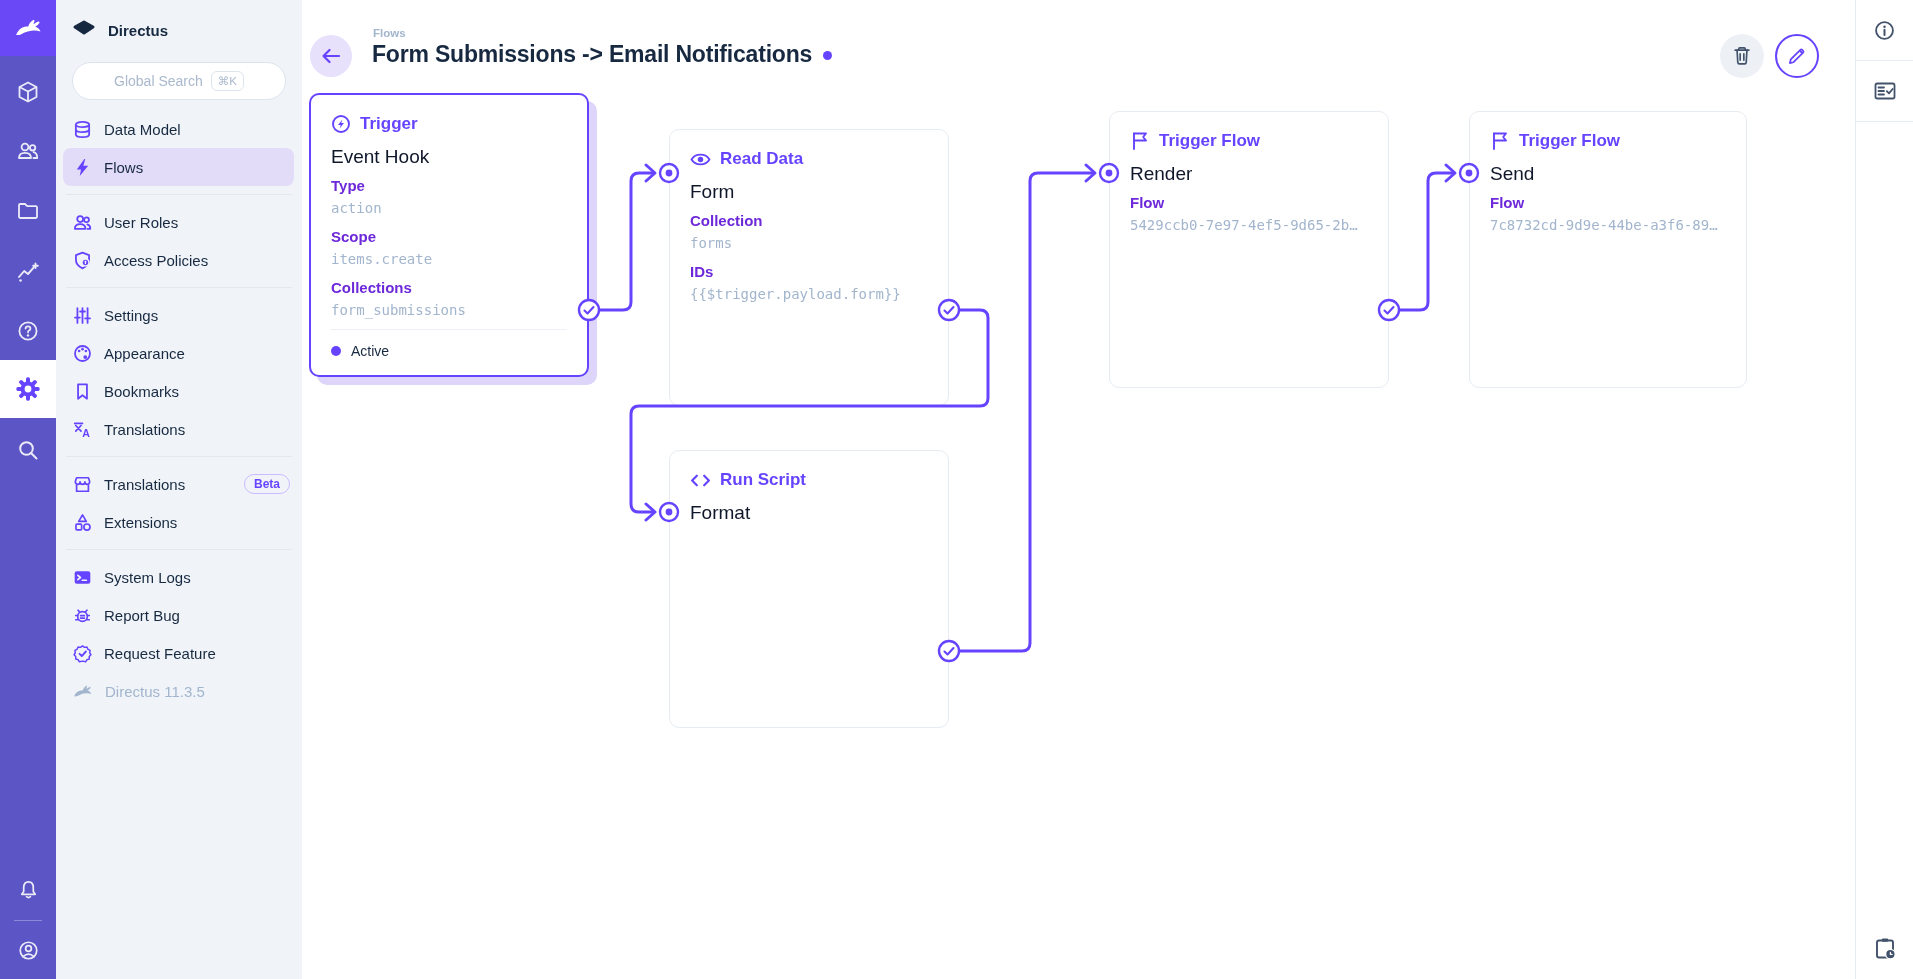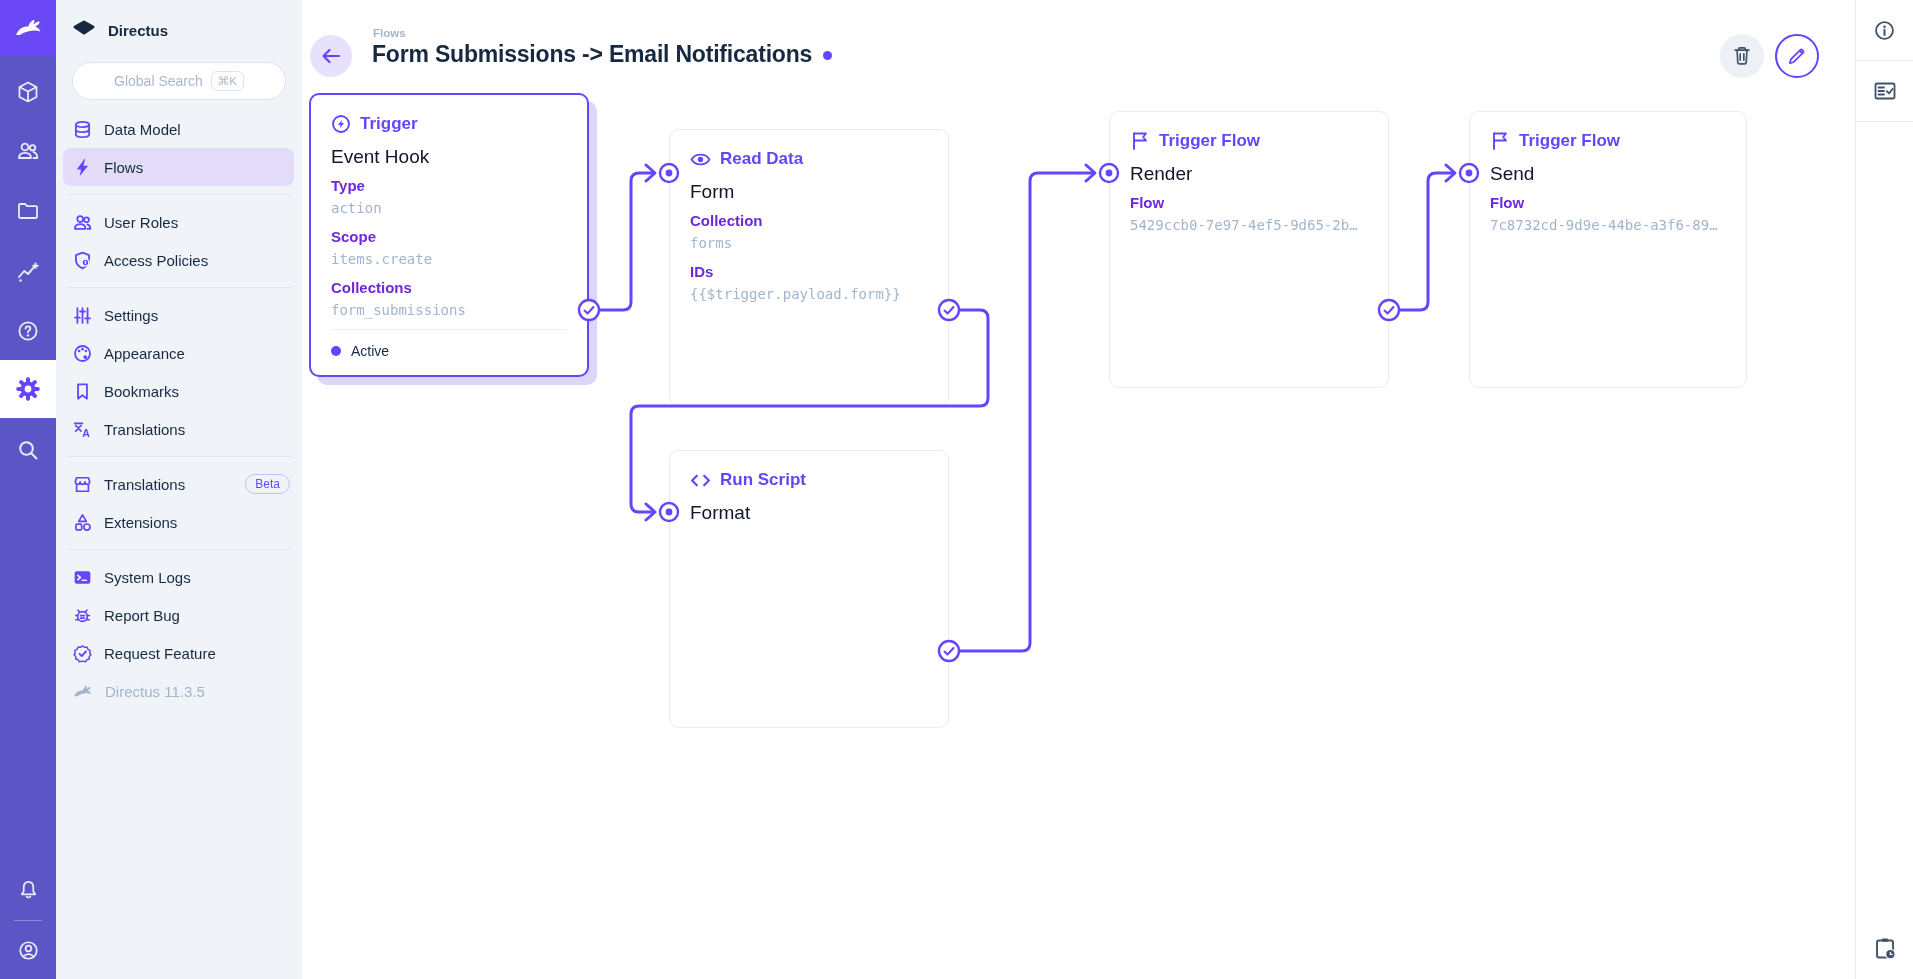--- a/index.html
+++ b/index.html
@@ -21,21 +21,21 @@
   .project-row { display:flex; align-items:center; gap:12px; height:50px; padding:10px 14px 0 16px; }
   .project-name { font-size:15px; font-weight:700; color:#172940; }
   .search-box { margin:12px 16px 10px 16px; height:38px; background:#fff; border:1px solid #dde4ee; border-radius:20px; display:flex; align-items:center; justify-content:center; gap:8px; cursor:text; }
   .search-box .ph { font-size:14px; color:#a9b8cc; }
   .search-box kbd { font-family:"Liberation Sans",sans-serif; font-size:11.5px; color:#a9b8cc; border:1px solid #dde4ee; border-radius:6px; padding:2px 6px; background:#fff; }
   .nav-item { display:flex; align-items:center; gap:12px; height:38px; padding:0 12px 0 16px; cursor:pointer; }
   .nav-item .nav-label { font-size:15px; font-weight:500; color:#172940; white-space:nowrap; }
   .nav-item.active { background:#e2dcf8; border-radius:8px; margin:0 8px 0 7px; padding-left:9px; }
   .nav-icon { width:20px; height:20px; display:flex; align-items:center; justify-content:center; flex:none; }
   .nav-divider { height:1px; background:#e2e8f0; margin:8px 10px; }
-  .beta-badge { margin-left:auto; font-size:12px; font-weight:400; color:#6644ff; border:1px solid #c9bcff; border-radius:12px; padding:2px 9px; background:#fff0; }
+  .beta-badge { margin-left:auto; font-size:12px; font-weight:700; color:#6644ff; border:1px solid #c9bcff; border-radius:12px; padding:2px 9px; background:#fff0; }
   .version-row { display:flex; align-items:center; gap:12px; height:38px; padding:0 16px; }
   .version-row .nav-label { font-size:15px; font-weight:500; color:#a2b5cd; }
 
   
   .right-bar { position:absolute; right:0; top:0; width:58px; height:979px; background:#fff; border-left:1px solid #e7ecf3; z-index:9; }
   .right-btn { width:57px; height:61px; display:flex; align-items:center; justify-content:center; border-bottom:1px solid #e7ecf3; cursor:pointer; }
   .right-btn.bottom { position:absolute; bottom:0; border-bottom:none; border-top:none; }
 
   
   .back-btn { position:absolute; left:310px; top:35px; width:42px; height:42px; border-radius:50%; background:#e7e1fc; display:flex; align-items:center; justify-content:center; cursor:pointer; z-index:6; }

